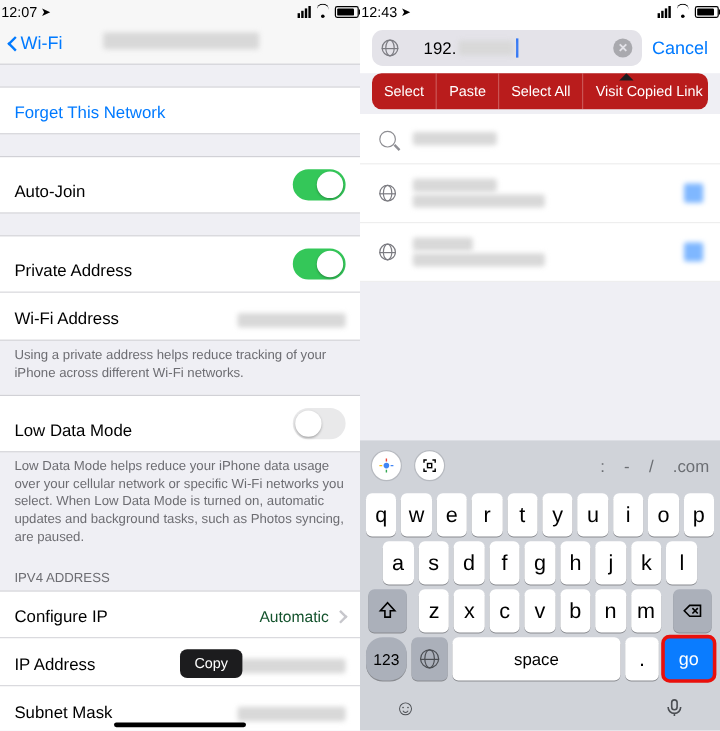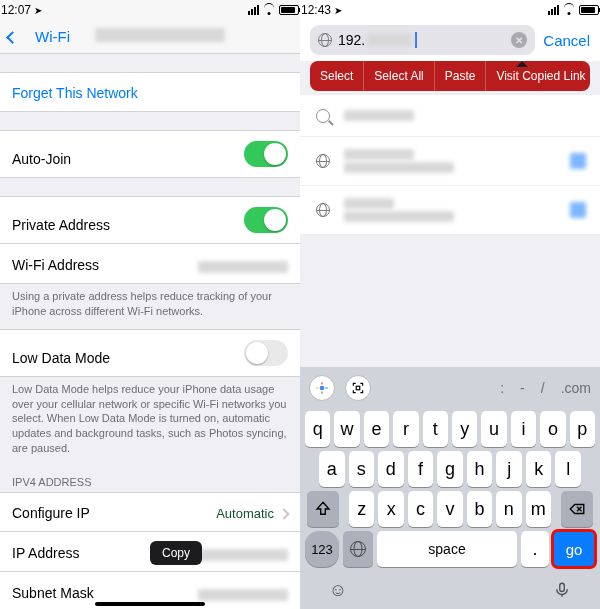--- a/index.html
+++ b/index.html
@@ -16,21 +16,21 @@
   .sigbars span { width: 2px; background: #000; display: block; }
   .sigbars span:nth-child(1){height:4px}.sigbars span:nth-child(2){height:6px}.sigbars span:nth-child(3){height:8px}.sigbars span:nth-child(4){height:10px}
   .wifi-ic { width: 12px; height: 9px; position: relative; }
   .wifi-ic::before { content:""; position:absolute; bottom:0; left:50%; width:3px; height:3px; background:#000; border-radius:50%; transform:translateX(-50%);}
   .wifi-ic::after { content:""; position:absolute; bottom:1px; left:50%; width:10px; height:10px; border:1.5px solid #000; border-bottom:none; border-left:none; border-right:none; border-radius:10px 10px 0 0; transform:translateX(-50%);}
   .batt { width: 20px; height: 10px; border: 1px solid #000; border-radius: 2px; position: relative; }
   .batt::after { content:""; position:absolute; right:-3px; top:2px; width:2px; height:4px; background:#000; border-radius:0 1px 1px 0;}
   .batt .fill { position:absolute; left:1px; top:1px; bottom:1px; width:14px; background:#000; border-radius:1px;}
   
   .nav { height: 34px; background: #f7f7f7; display: flex; align-items: center; padding: 0 8px; border-bottom: 1px solid #d1d1d6; }
-  .nav .back { color: #007aff; font-size: 15px; display: flex; align-items: center; gap: 18px; }
+  .nav .back { color: #007aff; font-size: 15px; display: flex; align-items: center; gap: 0; }
   .chev-left::before { content:""; display:inline-block; width:7px; height:7px; border-left:2px solid #007aff; border-bottom:2px solid #007aff; transform:rotate(45deg); }
   .nav .title { flex:1; text-align:center; }
   .blur { background: #d8d8d8; color: transparent !important; border-radius:2px; filter: blur(2px); }
   .nav .title .blur { display:inline-block; width:130px; height:14px; }
   
   .cell { background:#fff; border-bottom:1px solid #d1d1d6; padding: 10px 12px; font-size: 14px; display:flex; align-items:flex-end; min-height:40px; }
   .cell.first { border-top:1px solid #d1d1d6; }
   .gap { height: 18px; }
   .link { color:#007aff; }
   .cell .label { flex:1; color:#000; }
@@ -45,21 +45,21 @@
   .footer-note { font-size:11px; color:#6d6d72; padding:5px 12px 10px; line-height:1.35; }
   .section-header { font-size:11px; color:#6d6d72; padding: 10px 12px 4px; text-transform:uppercase; }
   
   .copy-tip { position:absolute; background:#1c1c1e; color:#fff; font-size:12px; padding:5px 12px; border-radius:6px; left:150px; bottom:44px; }
   .copy-tip::after { content:""; position:absolute; left:50%; bottom:-5px; transform:translateX(-50%); border:5px solid transparent; border-top-color:#1c1c1e; }
   .home-ind { position:absolute; bottom:3px; left:50%; transform:translateX(-50%); width:110px; height:4px; background:#000; border-radius:2px; }
 
   
   .right .status { background:#fff; }
   .searchbar { display:flex; align-items:center; gap:8px; padding:5px 10px 6px; background:#fff; }
-  .searchfield { flex:1; background:#e4e3e9; border-radius:9px; height:30px; display:flex; align-items:center; padding:0 8px; gap:6px; }
+  .searchfield { flex:1; background:#e4e3e9; border-radius:9px; height:30px; display:flex; align-items:center; padding:0 8px; gap:21px; }
   .globe-sm { width:14px; height:14px; border:1.3px solid #7c7c82; border-radius:50%; position:relative; }
   .globe-sm::before { content:""; position:absolute; left:50%; top:-1px; bottom:-1px; width:6px; border:1.3px solid #7c7c82; border-radius:50%; transform:translateX(-50%);}
   .globe-sm::after { content:""; position:absolute; top:50%; left:-1px; right:-1px; height:0; border-top:1.3px solid #7c7c82; }
   .searchfield .txt { font-size:14px; color:#000; flex:1; display:flex; align-items:center; gap:2px;}
   .searchfield .txt .blur { display:inline-block; width:46px; height:12px; }
   .caret { display:inline-block; width:2px; height:16px; background:#3478f6; }
   .clear-btn { width:16px; height:16px; background:#a9a9ae; border-radius:50%; color:#e4e3e9; display:flex; align-items:center; justify-content:center; font-size:10px; font-weight:700; }
   .cancel { color:#007aff; font-size:15px; }
   
   .editmenu-wrap { position:relative; height:34px; }
@@ -216,22 +216,22 @@
           <span class="caret"></span>
       </span>
       <span class="clear-btn">✕</span>
     </div>
     <span class="cancel">Cancel</span>
   </div>
 
   <div class="editmenu-wrap">
     <div class="editmenu">
       <div>Select</div>
+      <div>Paste</div>
       <div>Select All</div>
-      <div>Paste</div>
       <div>Visit Copied Link</div>
     </div>
   </div>
 
   <div class="sugg">
     <div class="srow">
       <span class="sicon">
           <span class="mag"></span>
         </span>
       <span class="stext">

